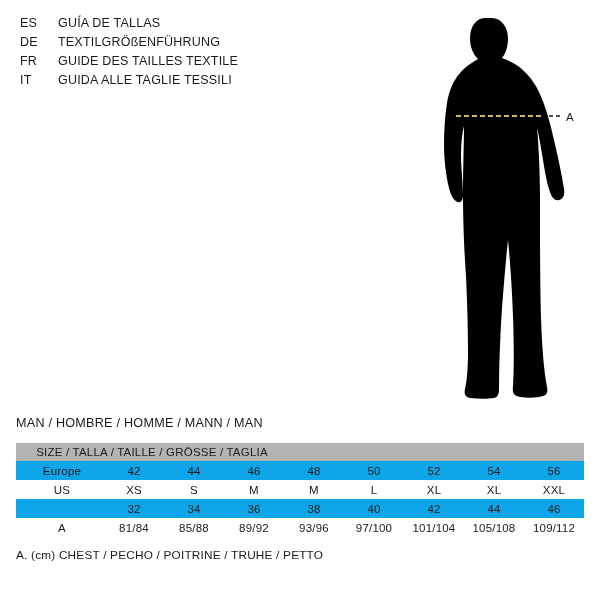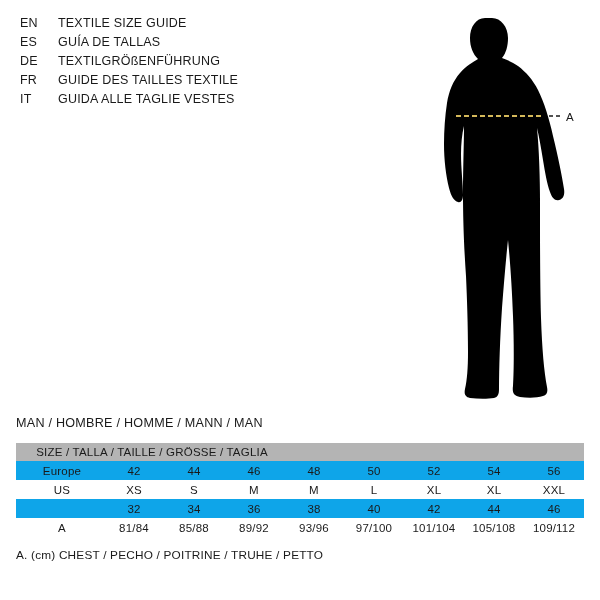--- a/index.html
+++ b/index.html
@@ -135,38 +135,34 @@
     letter-spacing: 0.2px;
     white-space: nowrap;
     color: #1a1a1a;
   }
 </style>
 </head>
 <body>
 
 <div class="lang-block">
   <div class="lang-row">
-    <span class="lang-code">EN</span>
-    <span class="lang-text">TEXTILE SIZE GUIDE</span>
-  </div>
-  <div class="lang-row">
     <span class="lang-code">ES</span>
     <span class="lang-text">GUÍA DE TALLAS</span>
   </div>
   <div class="lang-row">
     <span class="lang-code">DE</span>
     <span class="lang-text">TEXTILGRÖßENFÜHRUNG</span>
   </div>
   <div class="lang-row">
     <span class="lang-code">FR</span>
     <span class="lang-text">GUIDE DES TAILLES TEXTILE</span>
   </div>
   <div class="lang-row">
     <span class="lang-code">IT</span>
-    <span class="lang-text">GUIDA ALLE TAGLIE VESTES</span>
+    <span class="lang-text">GUIDA ALLE TAGLIE TESSILI</span>
   </div>
 </div>
 
 <div class="cat-block">
 </div>
 
 <div class="figure-wrap">
   <svg width="190" height="400" viewBox="0 0 190 400">
 
     <path fill="#000000" d="M75,10

